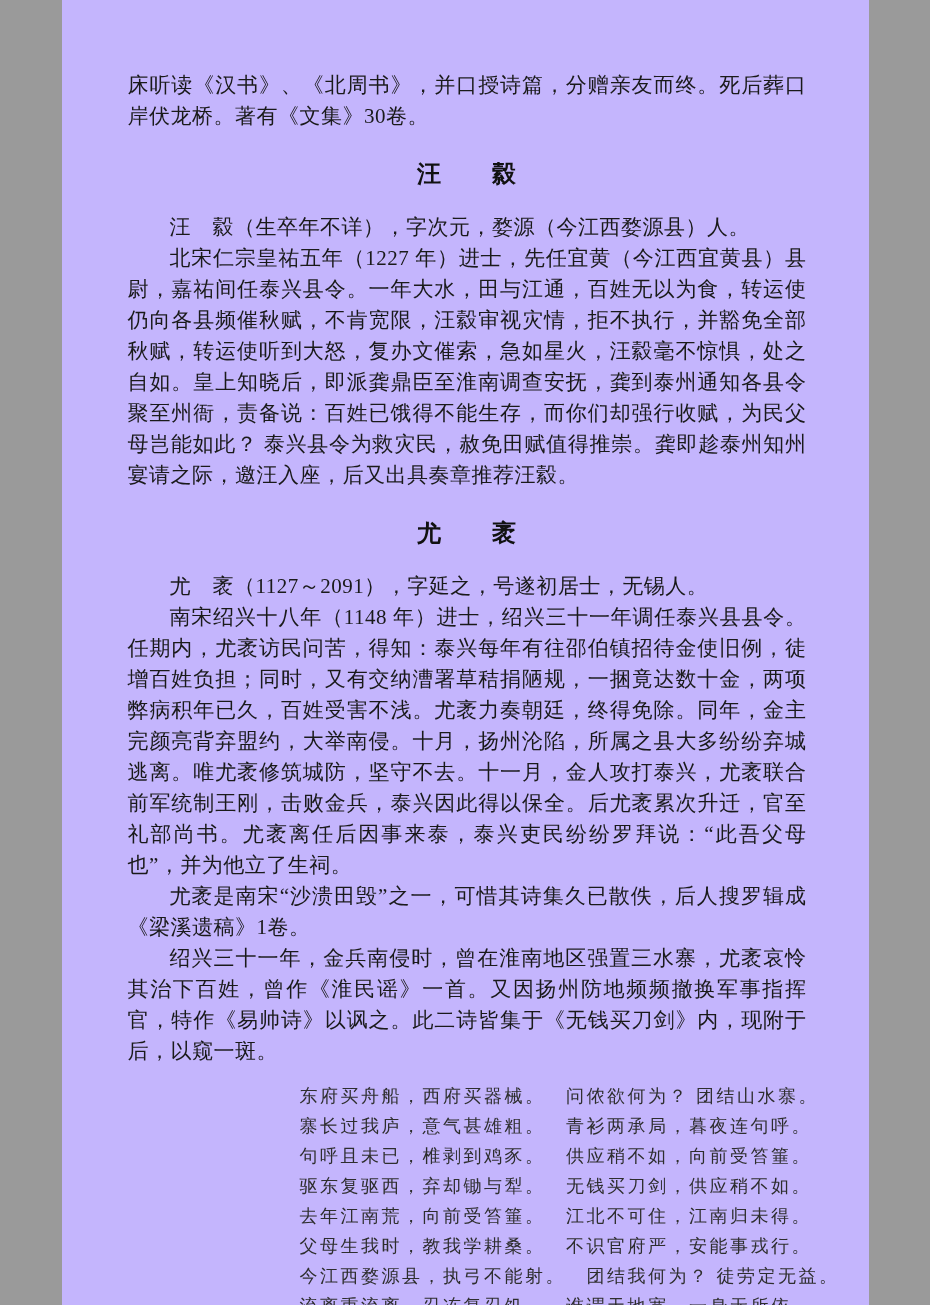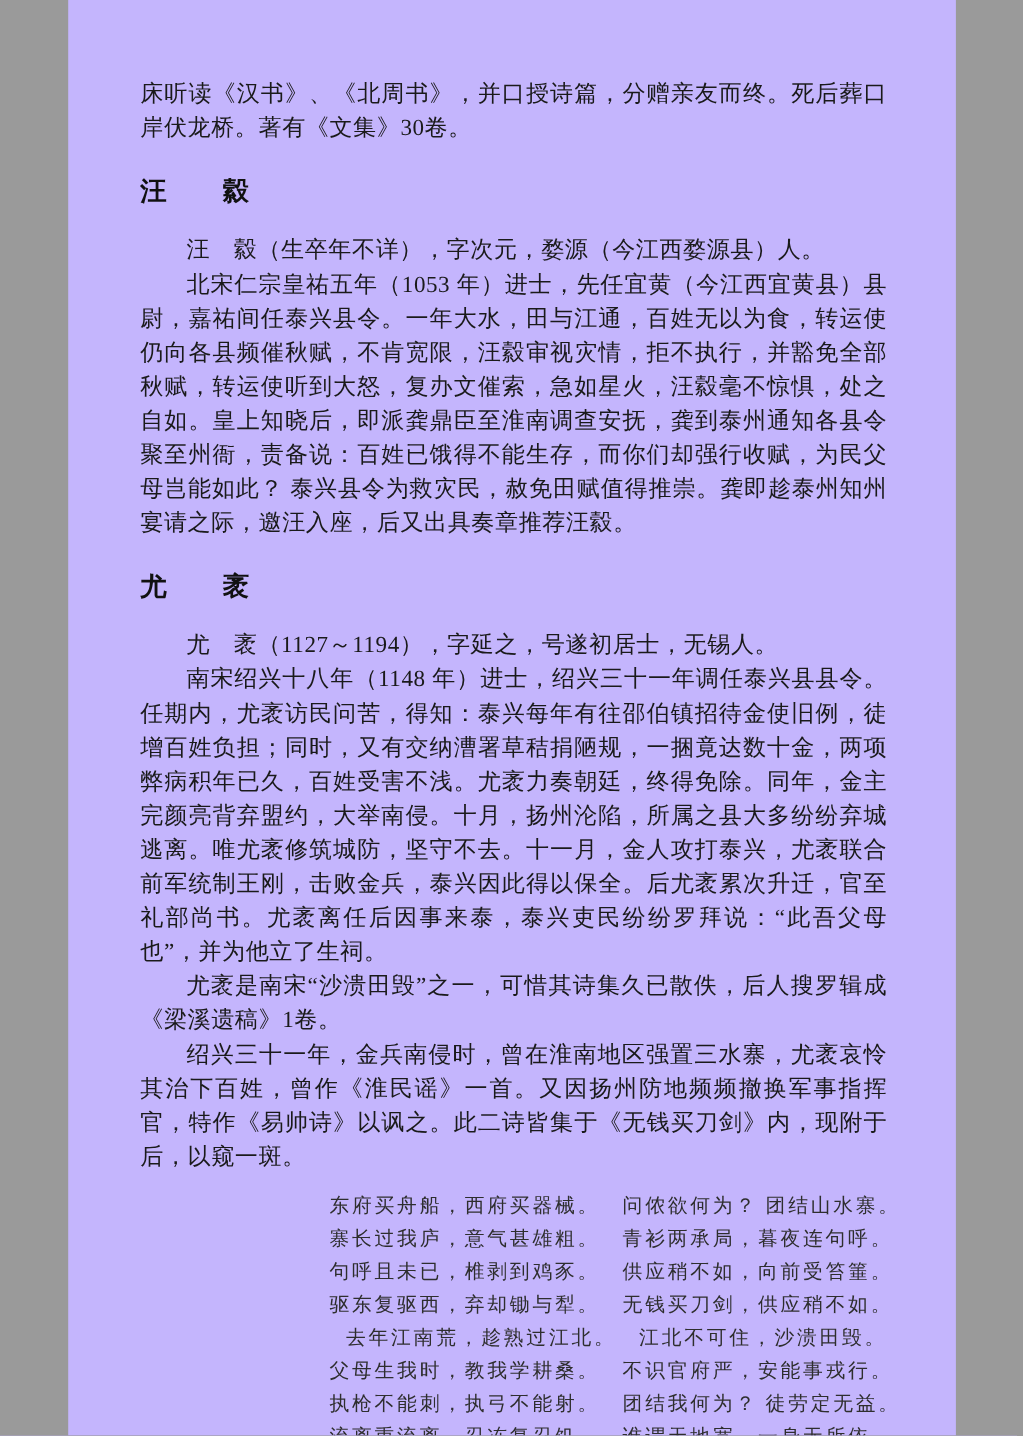--- a/index.html
+++ b/index.html
@@ -22,59 +22,60 @@
     line-height: 31px;
     text-align: justify;
     text-indent: 2em;
     letter-spacing: 0.5px;
   }
   p.body.noindent { text-indent: 0; }
   h2.sect {
     margin: 26px 0 22px 0;
     font-size: 24px;
     font-weight: bold;
+    text-align: center;
     letter-spacing: 1px;
     color: #111;
   }
   .poem {
     margin: 14px 0 0 172px;
     font-size: 18px;
     line-height: 30px;
     letter-spacing: 2.5px;
     color: #2e2e2e;
     font-weight: normal;
   }
-  .poem-line { white-space: nowrap; text-align: right; }
+  .poem-line { white-space: nowrap; }
 </style>
 </head>
 <body>
 
 <div class="page">
   <div class="content">
 
     <p class="body noindent">床听读《汉书》、《北周书》，并口授诗篇，分赠亲友而终。死后葬口岸伏龙桥。著有《文集》30卷。</p>
 
     <h2 class="sect">汪　　縠</h2>
 
     <p class="body">汪　縠（生卒年不详），字次元，婺源（今江西婺源县）人。</p>
-    <p class="body">北宋仁宗皇祐五年（1053 年）进士，先任宜黄（今江西宜黄县）县尉，嘉祐间任泰兴县令。一年大水，田与江通，百姓无以为食，转运使仍向各县频催秋赋，不肯宽限，汪縠审视灾情，拒不执行，并豁免全部秋赋，转运使听到大怒，复办文催索，急如星火，汪縠毫不惊惧，处之自如。皇上知晓后，即派龚鼎臣至淮南调查安抚，龚到泰州通知各县令聚至州衙，责备说：百姓已饿得不能生存，而你们却强行收赋，为民父母岂能如此？ 泰兴县令为救灾民，赦免田赋值得推崇。龚即趁泰州知州宴请之际，邀汪入座，后又出具奏章推荐汪縠。</p>
+    <p class="body">北宋仁宗皇祐五年（1227 年）进士，先任宜黄（今江西宜黄县）县尉，嘉祐间任泰兴县令。一年大水，田与江通，百姓无以为食，转运使仍向各县频催秋赋，不肯宽限，汪縠审视灾情，拒不执行，并豁免全部秋赋，转运使听到大怒，复办文催索，急如星火，汪縠毫不惊惧，处之自如。皇上知晓后，即派龚鼎臣至淮南调查安抚，龚到泰州通知各县令聚至州衙，责备说：百姓已饿得不能生存，而你们却强行收赋，为民父母岂能如此？ 泰兴县令为救灾民，赦免田赋值得推崇。龚即趁泰州知州宴请之际，邀汪入座，后又出具奏章推荐汪縠。</p>
 
     <h2 class="sect">尤　　袤</h2>
 
-    <p class="body">尤　袤（1127～1194），字延之，号遂初居士，无锡人。</p>
+    <p class="body">尤　袤（1127～2091），字延之，号遂初居士，无锡人。</p>
     <p class="body">南宋绍兴十八年（1148 年）进士，绍兴三十一年调任泰兴县县令。任期内，尤袤访民问苦，得知：泰兴每年有往邵伯镇招待金使旧例，徒增百姓负担；同时，又有交纳漕署草秸捐陋规，一捆竟达数十金，两项弊病积年已久，百姓受害不浅。尤袤力奏朝廷，终得免除。同年，金主完颜亮背弃盟约，大举南侵。十月，扬州沦陷，所属之县大多纷纷弃城逃离。唯尤袤修筑城防，坚守不去。十一月，金人攻打泰兴，尤袤联合前军统制王刚，击败金兵，泰兴因此得以保全。后尤袤累次升迁，官至礼部尚书。尤袤离任后因事来泰，泰兴吏民纷纷罗拜说：“此吾父母也”，并为他立了生祠。</p>
     <p class="body">尤袤是南宋“沙溃田毁”之一，可惜其诗集久已散佚，后人搜罗辑成《梁溪遗稿》1卷。</p>
     <p class="body">绍兴三十一年，金兵南侵时，曾在淮南地区强置三水寨，尤袤哀怜其治下百姓，曾作《淮民谣》一首。又因扬州防地频频撤换军事指挥官，特作《易帅诗》以讽之。此二诗皆集于《无钱买刀剑》内，现附于后，以窥一斑。</p>
 
     <div class="poem">
       <div class="poem-line">东府买舟船，西府买器械。　问侬欲何为？ 团结山水寨。</div>
       <div class="poem-line">寨长过我庐，意气甚雄粗。　青衫两承局，暮夜连句呼。</div>
       <div class="poem-line">句呼且未已，椎剥到鸡豕。　供应稍不如，向前受笞箠。</div>
       <div class="poem-line">驱东复驱西，弃却锄与犁。　无钱买刀剑，供应稍不如。</div>
-      <div class="poem-line">去年江南荒，趁熟过江北。　江北不可住，沙溃田毁。</div>
+      <div class="poem-line">去年江南荒，向前受笞箠。　江北不可住，江南归未得。</div>
       <div class="poem-line">父母生我时，教我学耕桑。　不识官府严，安能事戎行。</div>
-      <div class="poem-line">执枪不能刺，执弓不能射。　团结我何为？ 徒劳定无益。</div>
+      <div class="poem-line">今江西婺源县，执弓不能射。　团结我何为？ 徒劳定无益。</div>
       <div class="poem-line">流离重流离，忍冻复忍饥。　谁谓天地宽，一身无所依。</div>
 
     </div>
 
   </div>
 </div>
 
 </body></html>

